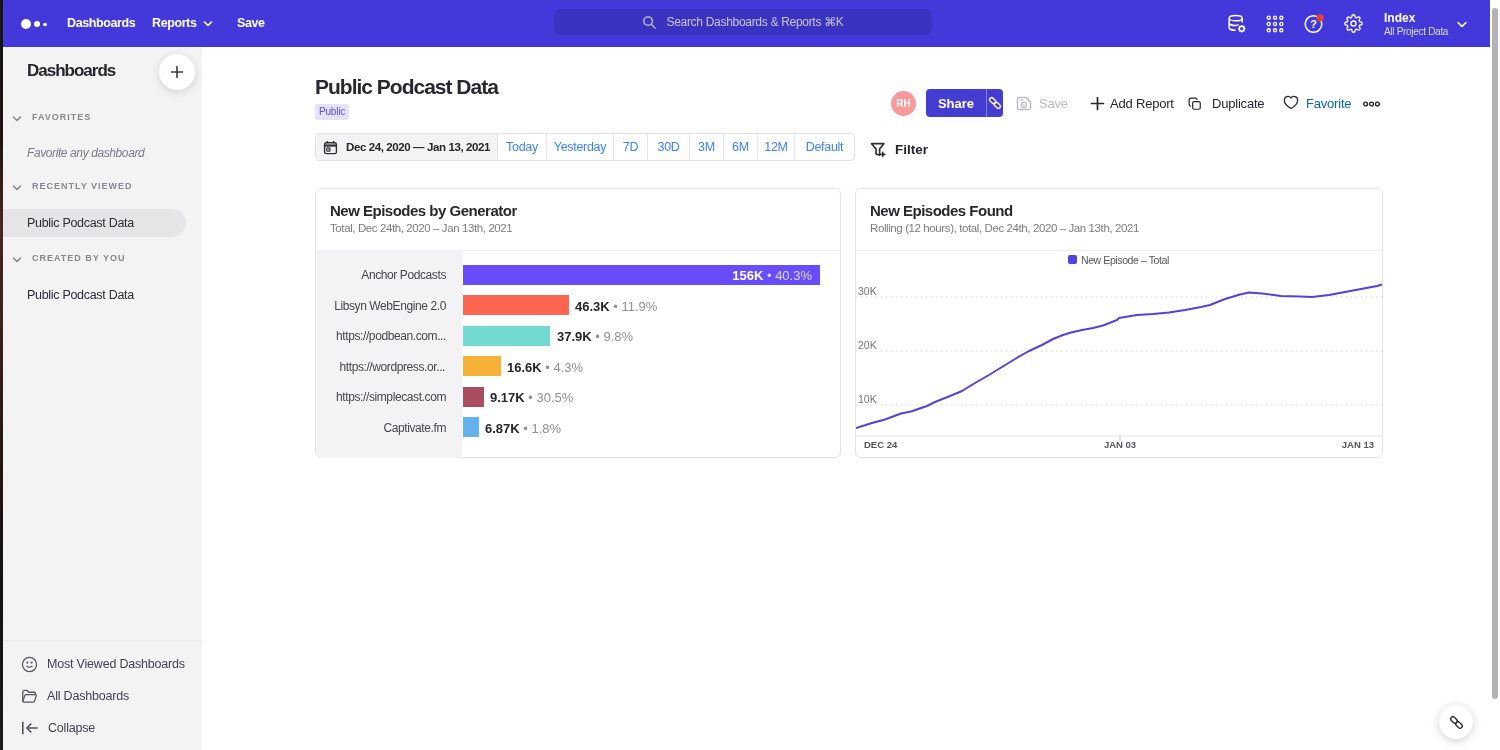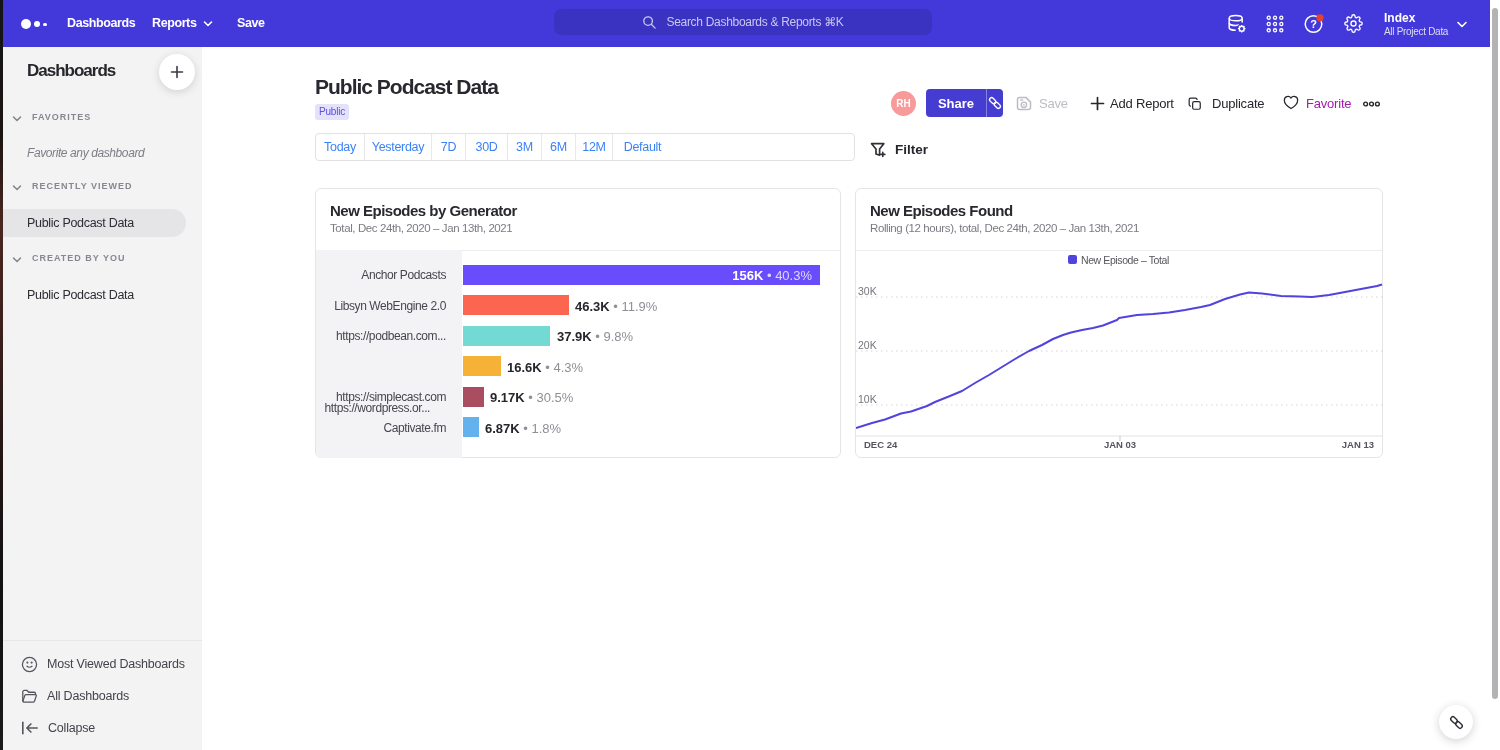--- a/index.html
+++ b/index.html
@@ -187,28 +187,38 @@
   </svg>
 <div class="abs" style="left:1110px;top:96px;font-size:13px;font-weight:500;color:#26262c;letter-spacing:-0.2px;">Add Report</div>
 <svg class="abs" style="left:1188px;top:97px;" width="14" height="14" viewBox="0 0 24 24" fill="none" stroke="#26262c" stroke-width="2.1">
     <rect x="8" y="8" width="13" height="13" rx="2.5"></rect>
     <path d="M5 15.5H4.5A2.5 2.5 0 0 1 2 13V4.5A2.5 2.5 0 0 1 4.5 2H13a2.5 2.5 0 0 1 2.5 2.5V5"></path>
   </svg>
 <div class="abs" style="left:1212px;top:96px;font-size:13px;font-weight:500;color:#26262c;letter-spacing:-0.2px;">Duplicate</div>
 <svg class="abs" style="left:1283px;top:95px;" width="16" height="15" viewBox="0 0 24 22" fill="none" stroke="#26262c" stroke-width="1.9">
     <path d="M12 20S2 14 2 7.5A5.5 5.5 0 0 1 12 4.3 5.5 5.5 0 0 1 22 7.5C22 14 12 20 12 20z" stroke-linejoin="round"></path>
   </svg>
-<div class="abs" style="left:1306px;top:96px;font-size:13px;font-weight:500;color:#a21caf;letter-spacing:-0.2px;">Favorite</div>
+<div class="abs" style="left:1306px;top:96px;font-size:13px;font-weight:500;color:#0369a1;letter-spacing:-0.2px;">Favorite</div>
 <svg class="abs" style="left:1363px;top:100px;" width="17" height="8" viewBox="0 0 17 8" fill="none" stroke="#26262c" stroke-width="1.4">
   <circle cx="2.6" cy="4" r="1.9"></circle>
     <circle cx="8.5" cy="4" r="1.9"></circle>
     <circle cx="14.4" cy="4" r="1.9"></circle>
 </svg>
 
 <div id="datebar">
+  <div class="dseg" style="width:182px;background:#f3f3f5;font-weight:700;color:#26262c;border-radius:3px 0 0 3px;font-size:11.5px;letter-spacing:-0.4px;white-space:nowrap;">
+    <svg width="15" height="15" viewBox="0 0 16 16" fill="none" stroke="#303036" style="margin-right:8px;">
+        <rect x="1.7" y="2.9" width="12.6" height="11.6" rx="1.8" stroke-width="1.5"></rect>
+        <path d="M1.9 5.9h12.2" stroke-width="2.4"></path>
+        <path d="M4.7 1.1v2.4M11.3 1.1v2.4" stroke-width="1.5"></path>
+        <rect x="4" y="8.4" width="3.5" height="3.5" rx="0.8" stroke-width="1.2"></rect>
+        <circle cx="5.75" cy="10.15" r="0.55" fill="#303036" stroke="none"></circle>
+      </svg>
+    Dec 24, 2020 — Jan 13, 2021
+  </div>
   <div class="dseg" style="width:49px;">Today</div>
   <div class="dseg" style="width:67px;">Yesterday</div>
   <div class="dseg" style="width:34px;">7D</div>
   <div class="dseg" style="width:42px;">30D</div>
   <div class="dseg" style="width:34px;">3M</div>
   <div class="dseg" style="width:34px;">6M</div>
   <div class="dseg" style="width:37px;">12M</div>
   <div class="dseg" style="width:59px;border-right:none;">Default</div>
 </div>
 <svg class="abs" style="left:870px;top:142px;" width="17" height="16" viewBox="0 0 17 16" fill="none" stroke="#303036" stroke-width="1.7">
@@ -220,21 +230,21 @@
 <div class="card" style="left:315px;width:526px;">
   <div style="position:absolute;left:0;top:61px;width:100%;border-top:1px solid #ededf0;"></div>
   <div class="ctitle">New Episodes by Generator</div>
   <div class="csub">Total, Dec 24th, 2020 – Jan 13th, 2021</div>
   <div style="position:absolute;left:0;top:61px;width:146px;height:208px;background:#f3f3f5;border-radius:0 0 0 6px;"></div>
 </div>
 
 <div class="rowlabel" style="left:316px;top:268px;">Anchor Podcasts</div>
 <div class="rowlabel" style="left:316px;top:299px;">Libsyn WebEngine 2.0</div>
 <div class="rowlabel" style="left:316px;top:329px;">https://podbean.com...</div>
-<div class="rowlabel" style="left:300px;top:360px;margin-top:41px;">https://wordpress.or...</div>
+<div class="rowlabel" style="left:315px;top:360px;">https://wordpress.or...</div>
 <div class="rowlabel" style="left:316px;top:390px;">https://simplecast.com</div>
 <div class="rowlabel" style="left:316px;top:421px;">Captivate.fm</div>
 
 <div class="abs" style="left:463px;top:265px;width:357px;height:20px;background:#694cfc;"></div>
 <div class="abs" style="left:463px;top:295px;width:106px;height:20px;background:#fc6650;"></div>
 <div class="abs" style="left:463px;top:326px;width:87px;height:20px;background:#72dad2;"></div>
 <div class="abs" style="left:463px;top:356px;width:38px;height:20px;background:#f5b236;"></div>
 <div class="abs" style="left:463px;top:387px;width:21px;height:20px;background:#ab4d61;"></div>
 <div class="abs" style="left:463px;top:417px;width:16px;height:20px;background:#63b1ed;"></div>
 

